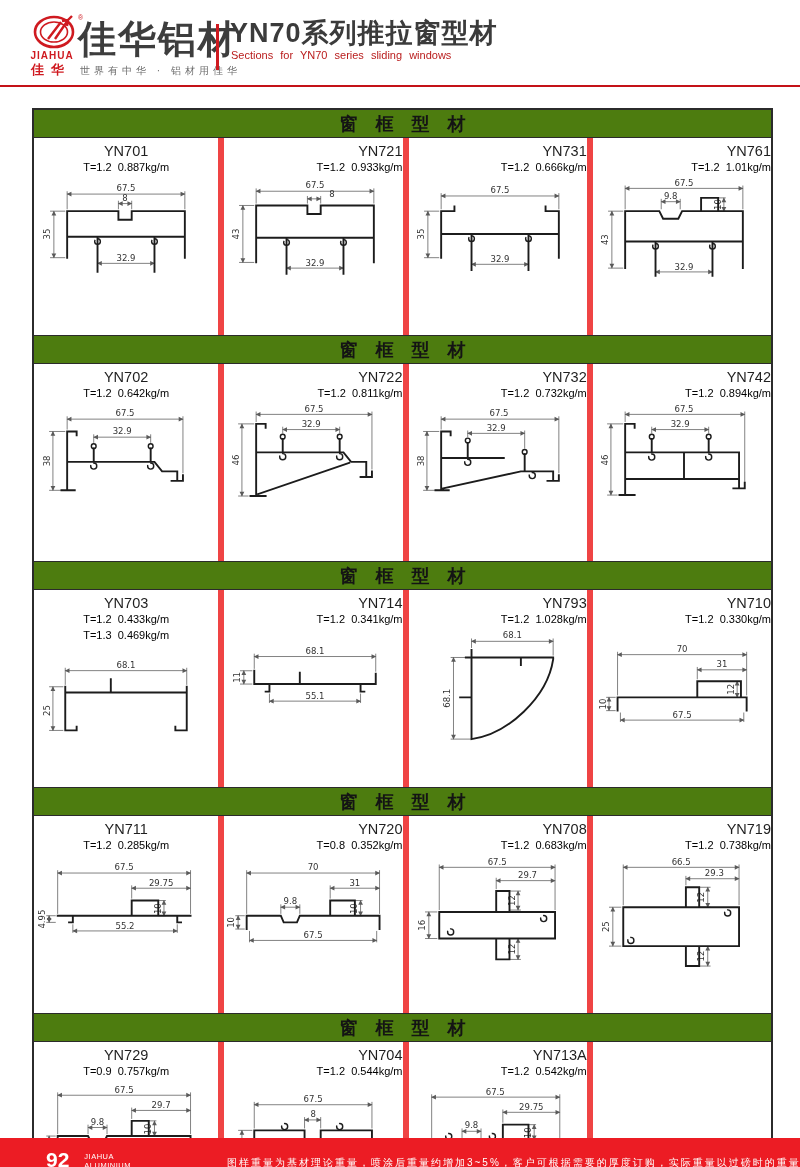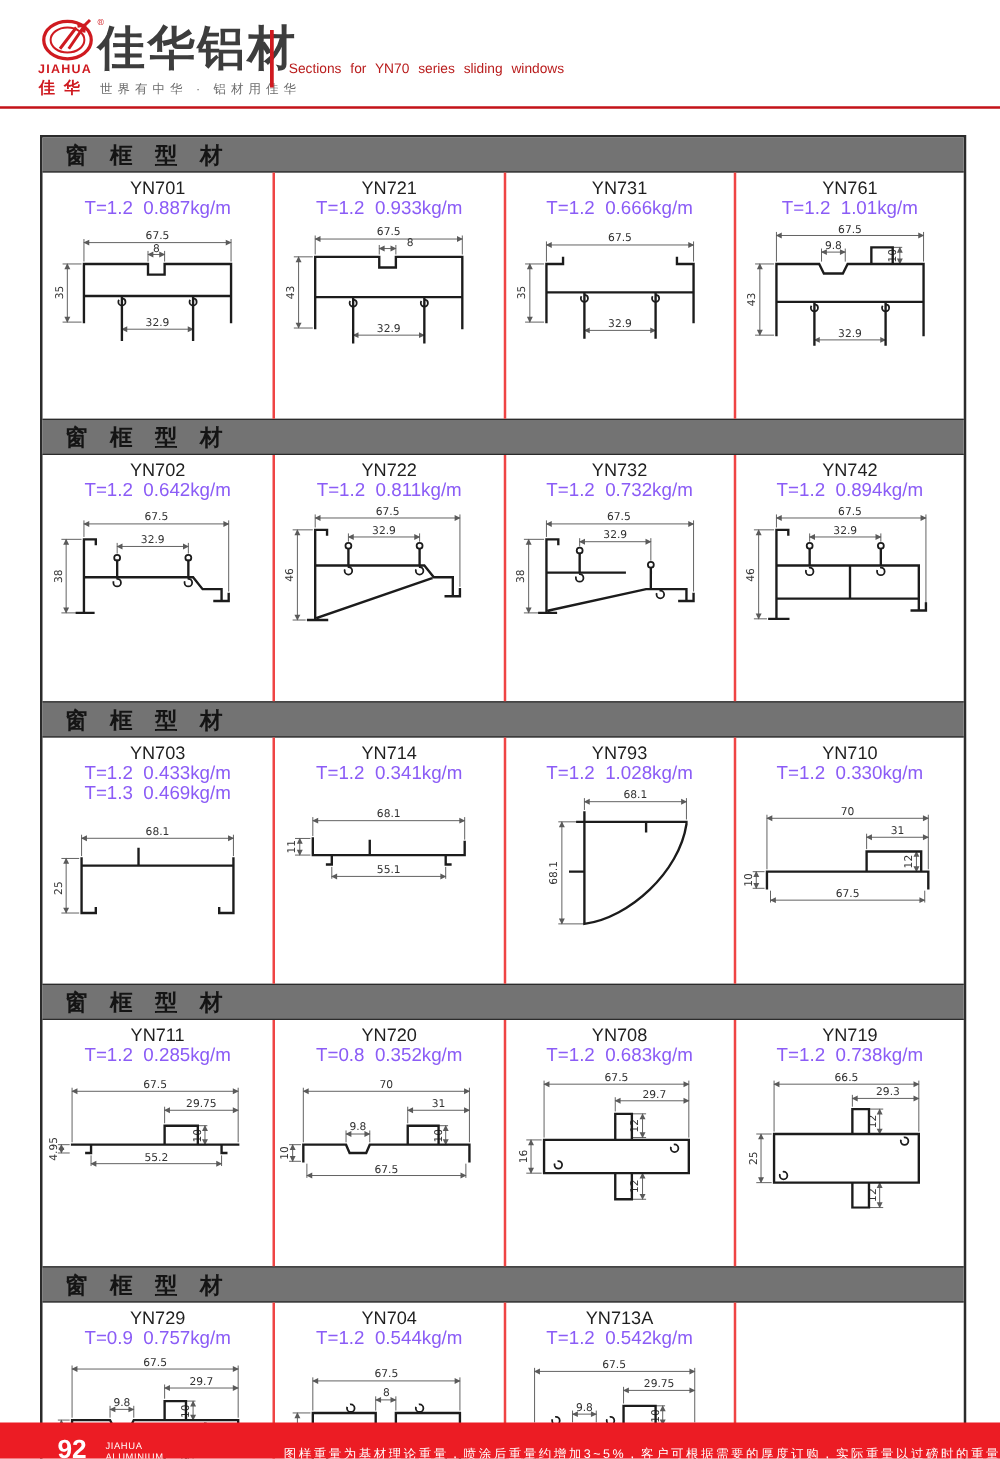--- a/index.html
+++ b/index.html
@@ -15,30 +15,30 @@
   .brand-title{position:absolute;left:78px;top:20px;font-size:38px;font-weight:900;
                color:#3d3d3d;letter-spacing:2px;line-height:1;}
   .slogan{position:absolute;left:80px;top:64px;font-size:10px;color:#6d6d6d;letter-spacing:4px;}
   .vdiv{position:absolute;left:216px;top:24px;width:3px;height:46px;background:#cf1a20;}
   .series-title{position:absolute;left:230px;top:18px;font-size:27px;font-weight:bold;
                 color:#3b3b3b;letter-spacing:1px;line-height:1.15;}
   .series-sub{position:absolute;left:231px;top:49px;font-size:11px;color:#b91c1c;word-spacing:4px;}
   .red-rule{position:absolute;left:0;top:85px;width:800px;height:2px;background:#c41218;}
   
   .catalog{position:absolute;left:32px;top:108px;width:737px;border:2px solid #2b2b2b;background:#fff;}
-  .band{height:27px;background:#737373;border-top:1.5px solid #2b2b2b;border-bottom:1.5px solid #2b2b2b;
-        display:flex;align-items:center;
+  .band{height:27px;background:#4d7c0f;border-top:1.5px solid #2b2b2b;border-bottom:1.5px solid #2b2b2b;
+        display:flex;align-items:center;justify-content:center;
         font-size:18px;font-weight:bold;color:#141414;}
   .band span{letter-spacing:18px;text-indent:18px;}
   section:first-child .band{border-top:none;}
   .row{display:grid;grid-template-columns:repeat(4,1fr);height:197px;}
   .cell{text-align:center;padding-top:5px;overflow:hidden;}
-  .cell + .cell{border-left:2px solid #ef4444;}
+  .cell + .cell{border-left:6px solid #ef4444;text-align:right;}
   .code{font-size:14.5px;color:#1f1f1f;line-height:16px;}
-  .spec{font-size:15px;color:#8b5cf6;line-height:16px;white-space:pre;}
+  .spec{font-size:11px;color:#000000;line-height:16px;white-space:pre;}
   .draw{display:block;margin:2px auto 0;width:182px;height:112px;}
   
   .o{fill:none;stroke:#1c1c1c;stroke-width:2;stroke-linecap:square;stroke-linejoin:miter;}
   .d{stroke:#5a5a5a;stroke-width:0.8;fill:none;}
   .h{fill:none;stroke:#1c1c1c;stroke-width:1.5;stroke-dasharray:11 3;}
   .p{fill:none;stroke:#1c1c1c;stroke-width:1.5;}
   text.t{font-family:"DejaVu Sans",sans-serif;font-size:9px;fill:#333;text-anchor:middle;}
   
   .footer{position:absolute;left:0;top:1114px;width:800px;height:32px;background:#ec1c24;
           color:#fff;display:flex;align-items:flex-end;margin-top:24px;}
@@ -65,20 +65,21 @@
       <ellipse cx="26" cy="20" rx="19" ry="15" fill="none" stroke="#cf1a20" stroke-width="2.6"></ellipse>
       <ellipse cx="26" cy="20" rx="13.5" ry="10" fill="none" stroke="#cf1a20" stroke-width="1.6"></ellipse>
       <path d="M20 27 L33 10 M27 27 L40 8 L44 4 M40 8 L34 9 M40 8 L39 14" fill="none" stroke="#cf1a20" stroke-width="2.4"></path>
       <text x="50" y="8" font-size="7" fill="#cf1a20">®</text>
     </svg>
     <div class="logo-en">JIAHUA</div>
     <div class="logo-cn">佳华</div>
     <div class="brand-title">佳华铝材</div>
     <div class="slogan">世界有中华 · 铝材用佳华</div>
     <div class="vdiv"></div>
+    <div class="series-title">YN70系列推拉窗型材</div>
     <div class="series-sub">Sections for YN70 series sliding windows</div>
   </div>
   <div class="red-rule"></div>
 
   <div class="catalog">
 
     <section>
       <div class="band">
           <span>窗框型材</span>
         </div>

